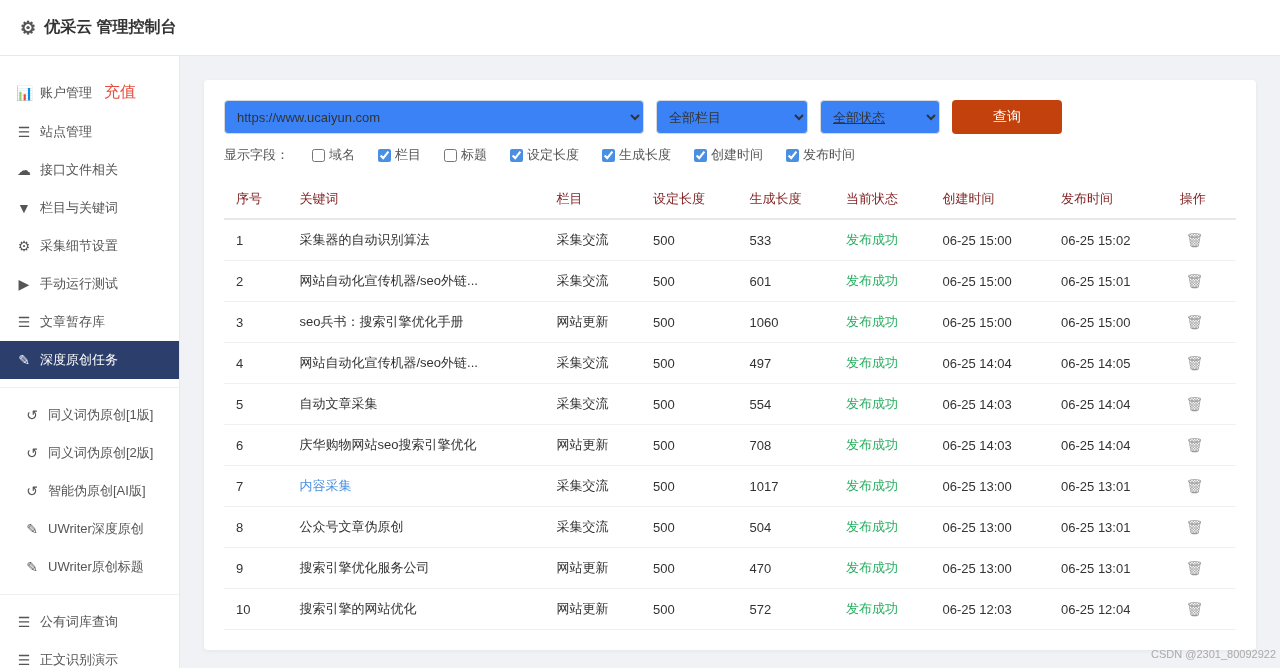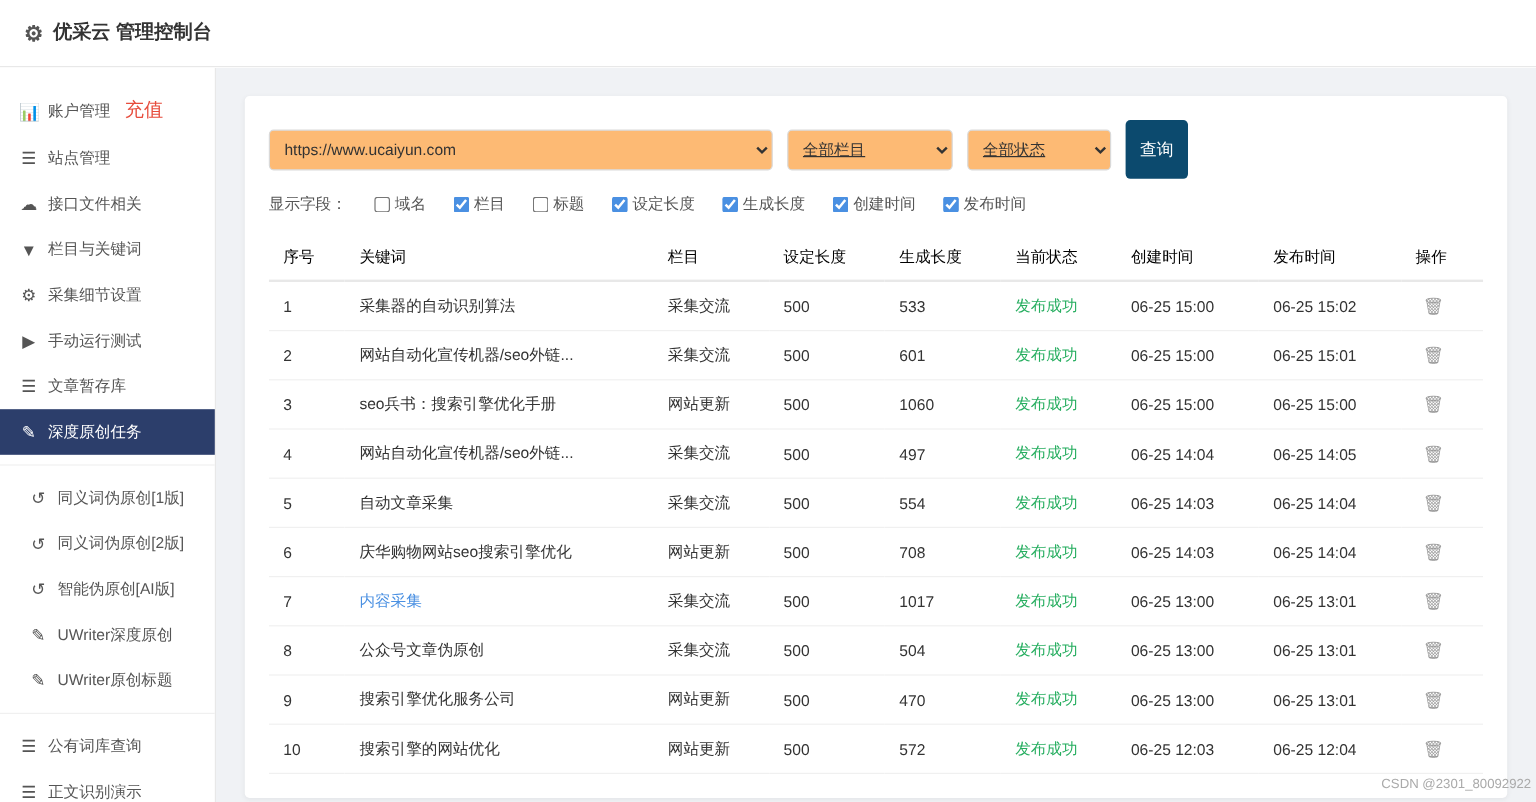--- a/index.html
+++ b/index.html
@@ -108,38 +108,37 @@
       margin-bottom: 12px;
       flex-wrap: wrap;
     }
     .filter-select {
       height: 34px;
       border: 1px solid #d9d9d9;
       border-radius: 4px;
       padding: 0 8px;
       font-size: 13px;
       color: #333;
-      background: #fdba74;
+      background: #3b82f6;
       cursor: pointer;
     }
     .filter-select-url {
       width: 420px;
     }
     .filter-select-category {
-      width: 138px;
-      text-decoration: underline;
+      width: 152px;
     }
     .filter-select-status {
       width: 120px;
       text-decoration: underline;
     }
     .btn-query {
-      height: 49px;
-      padding: 0 12px;
-      background: #0c4a6e;
+      height: 34px;
+      padding: 0 41px;
+      background: #c2410c;
       color: #fff;
       border: none;
       border-radius: 4px;
       font-size: 14px;
       cursor: pointer;
     }
     
     
     .checkbox-row {
       display: flex;
@@ -169,21 +168,21 @@
       width: 100%;
       border-collapse: collapse;
       font-size: 13px;
     }
     thead tr {
       border-bottom: 2px solid #e8e8e8;
     }
     thead th {
       padding: 10px 12px;
       text-align: left;
-      color: #000000;
+      color: #7f1d1d;
       font-weight: normal;
       white-space: nowrap;
     }
     tbody tr {
       border-bottom: 1px solid #f0f0f0;
     }
     tbody td {
       padding: 10px 12px;
       color: #333;
       white-space: nowrap;

